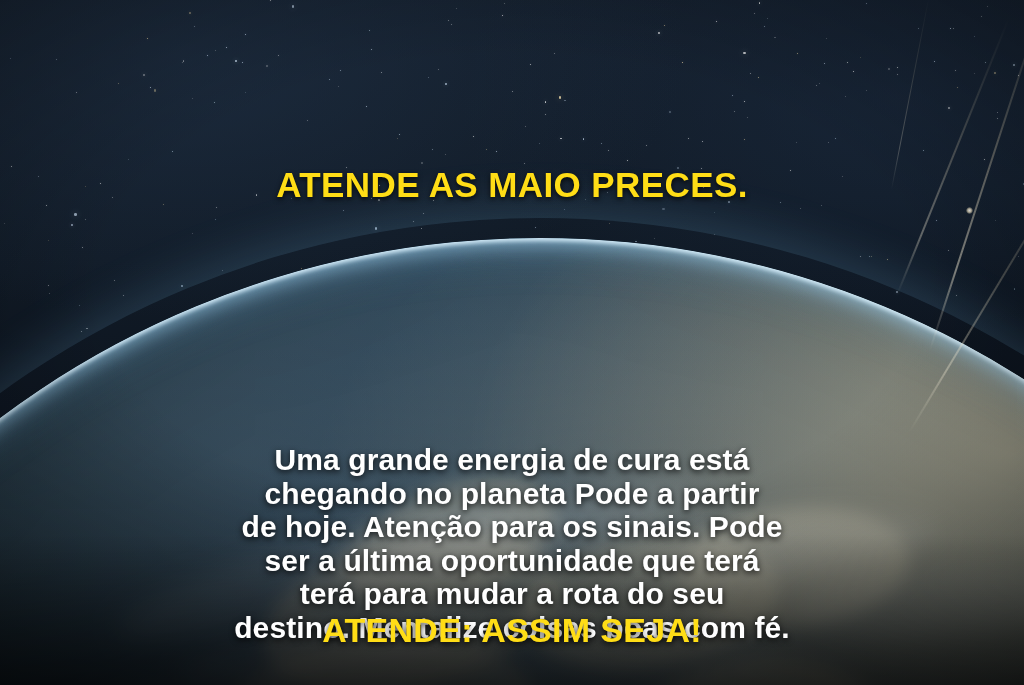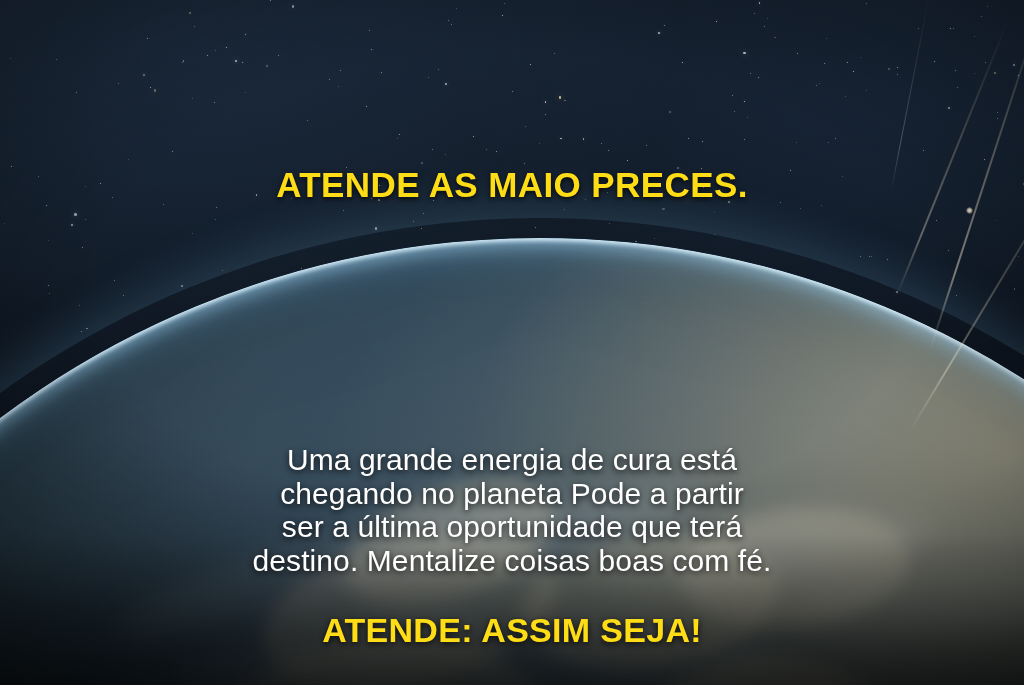--- a/index.html
+++ b/index.html
@@ -168,21 +168,21 @@
   .headline-line { display: block; white-space: nowrap; }
 
   .body-copy {
     position: absolute;
     left: 0;
     right: 0;
     top: 443px;
     text-align: center;
     color: #ffffff;
     font-size: 30px;
-    font-weight: 400;
+    font-weight: 700;
     line-height: 1.12;
     letter-spacing: 0.1px;
     text-shadow: 0 2px 6px rgba(0,0,0,0.85);
   }
   .body-line { display: block; white-space: nowrap; }
 
   .cta {
     position: absolute;
     left: 0;
     right: 0;
@@ -507,20 +507,22 @@
   <div class="content">
 
 
     <div class="headline">
       <span class="headline-line">ATENDE AS MAIO PRECES.</span>
     </div>
 
     <div class="body-copy">
       <span class="body-line">Uma grande energia de cura está</span>
       <span class="body-line">chegando no planeta Pode a partir</span>
+      <span class="body-line">de hoje. Atenção para os sinais. Pode</span>
       <span class="body-line">ser a última oportunidade que terá</span>
+      <span class="body-line">terá para mudar a rota do seu</span>
       <span class="body-line">destino. Mentalize coisas boas com fé.</span>
     </div>
 
     <div class="cta">ATENDE: ASSIM SEJA!</div>
 
   </div>
 </div>
 
 </body></html>

